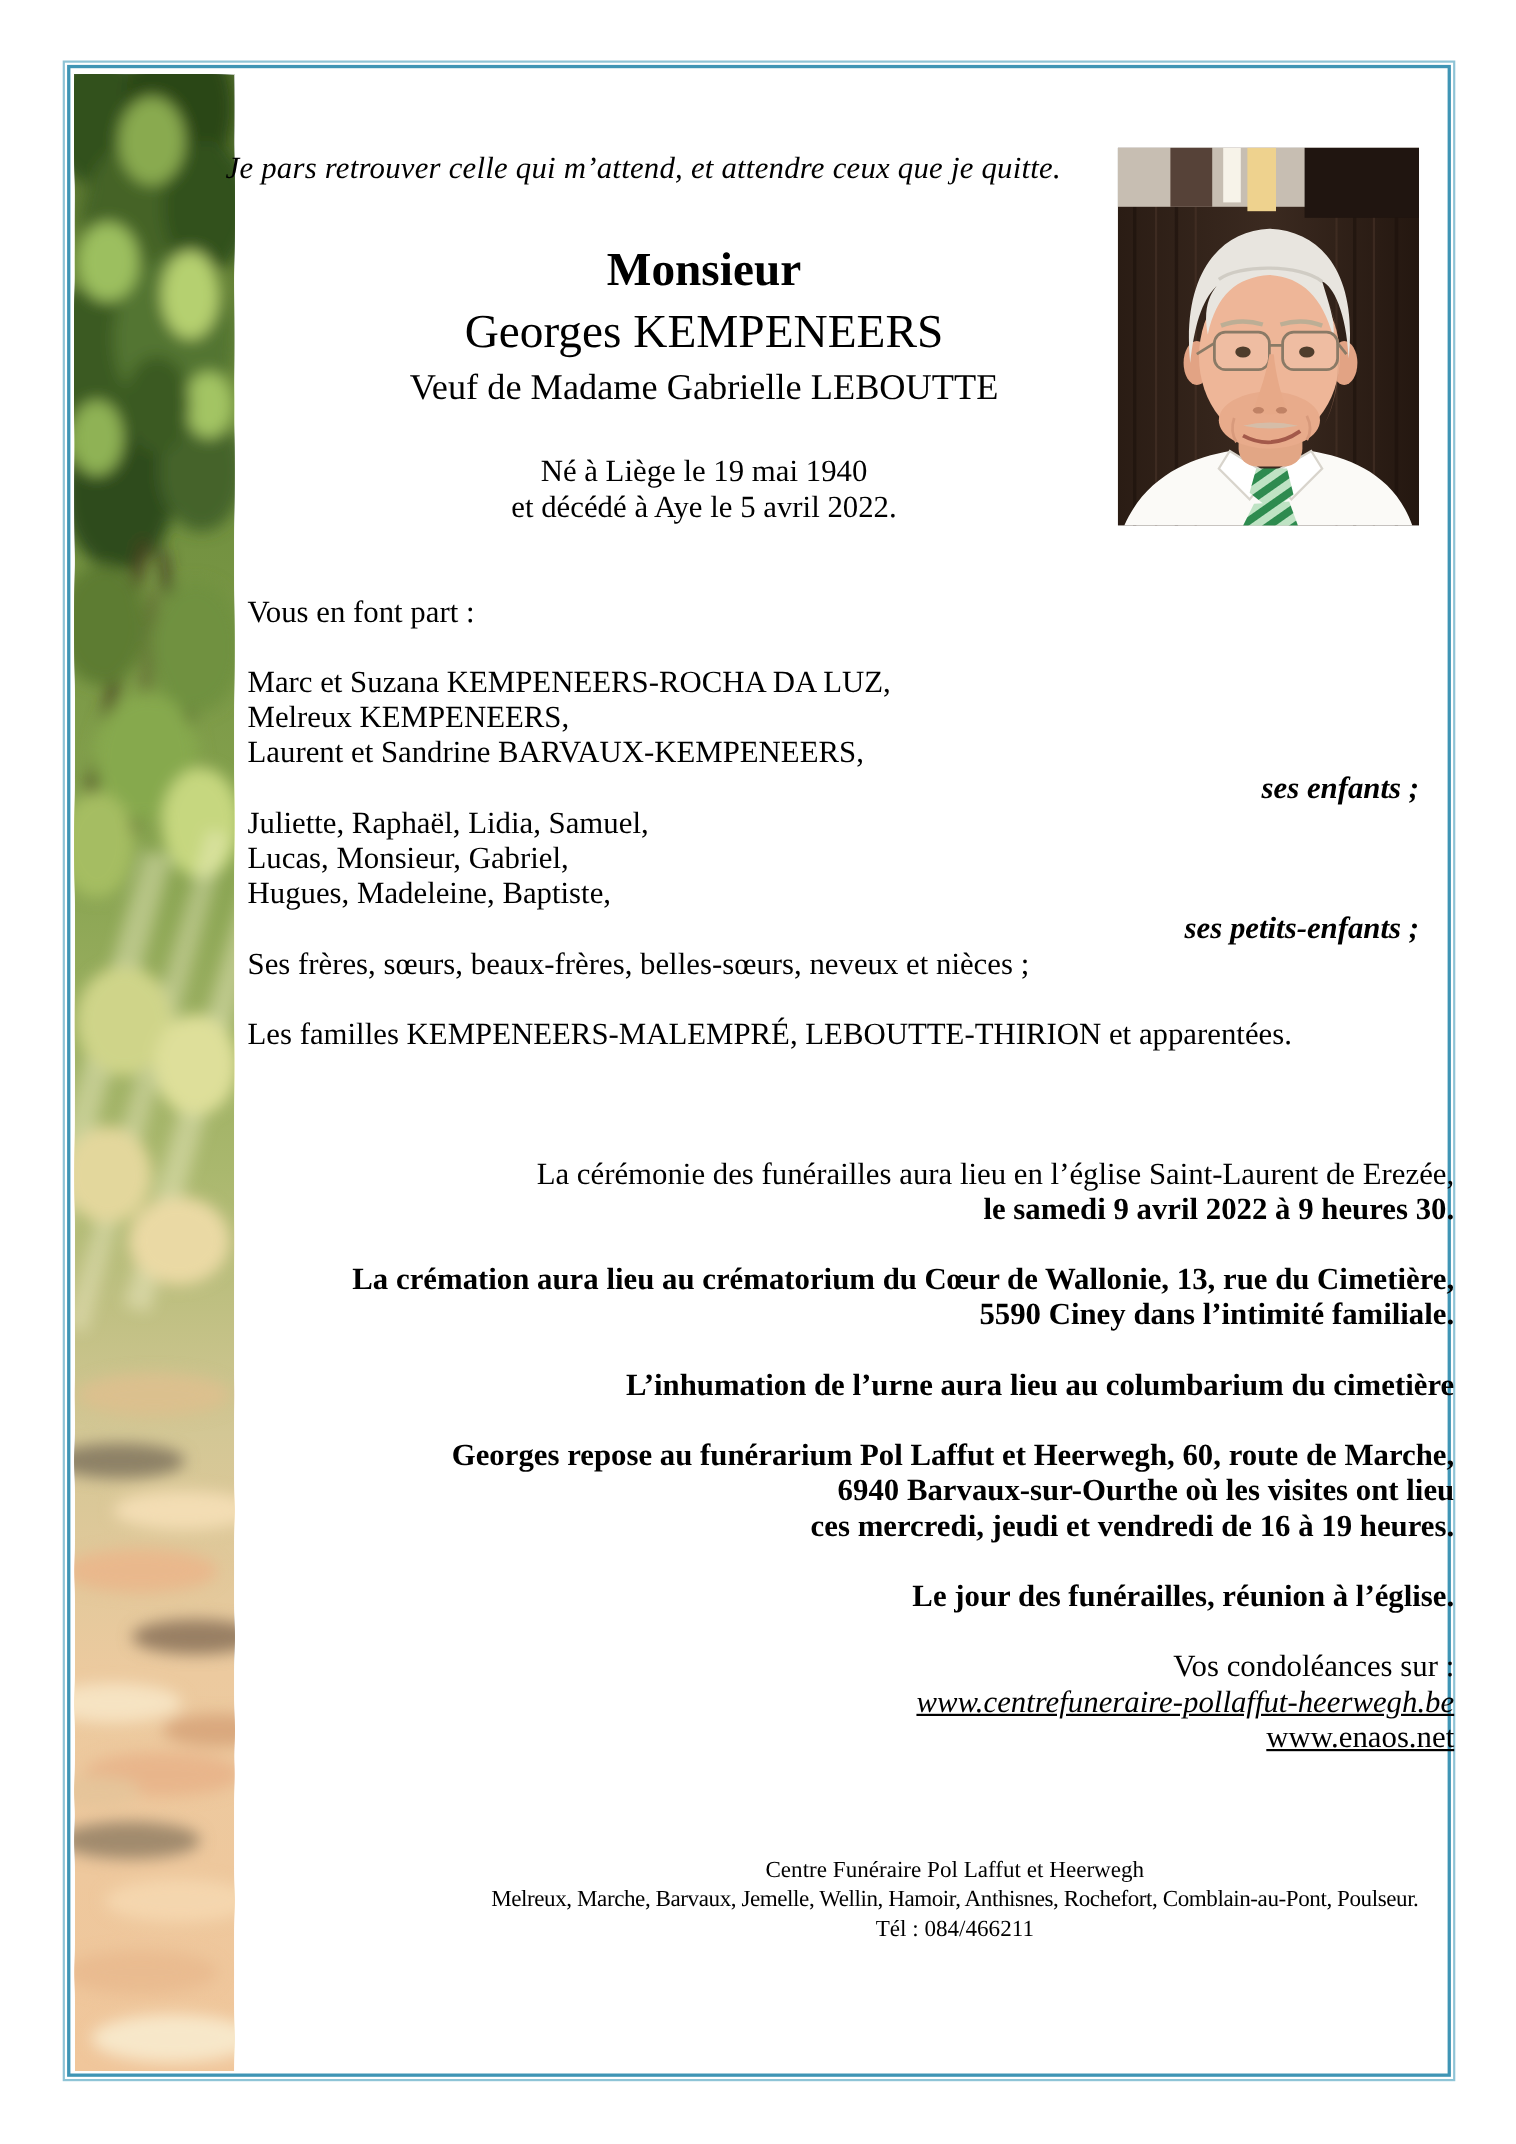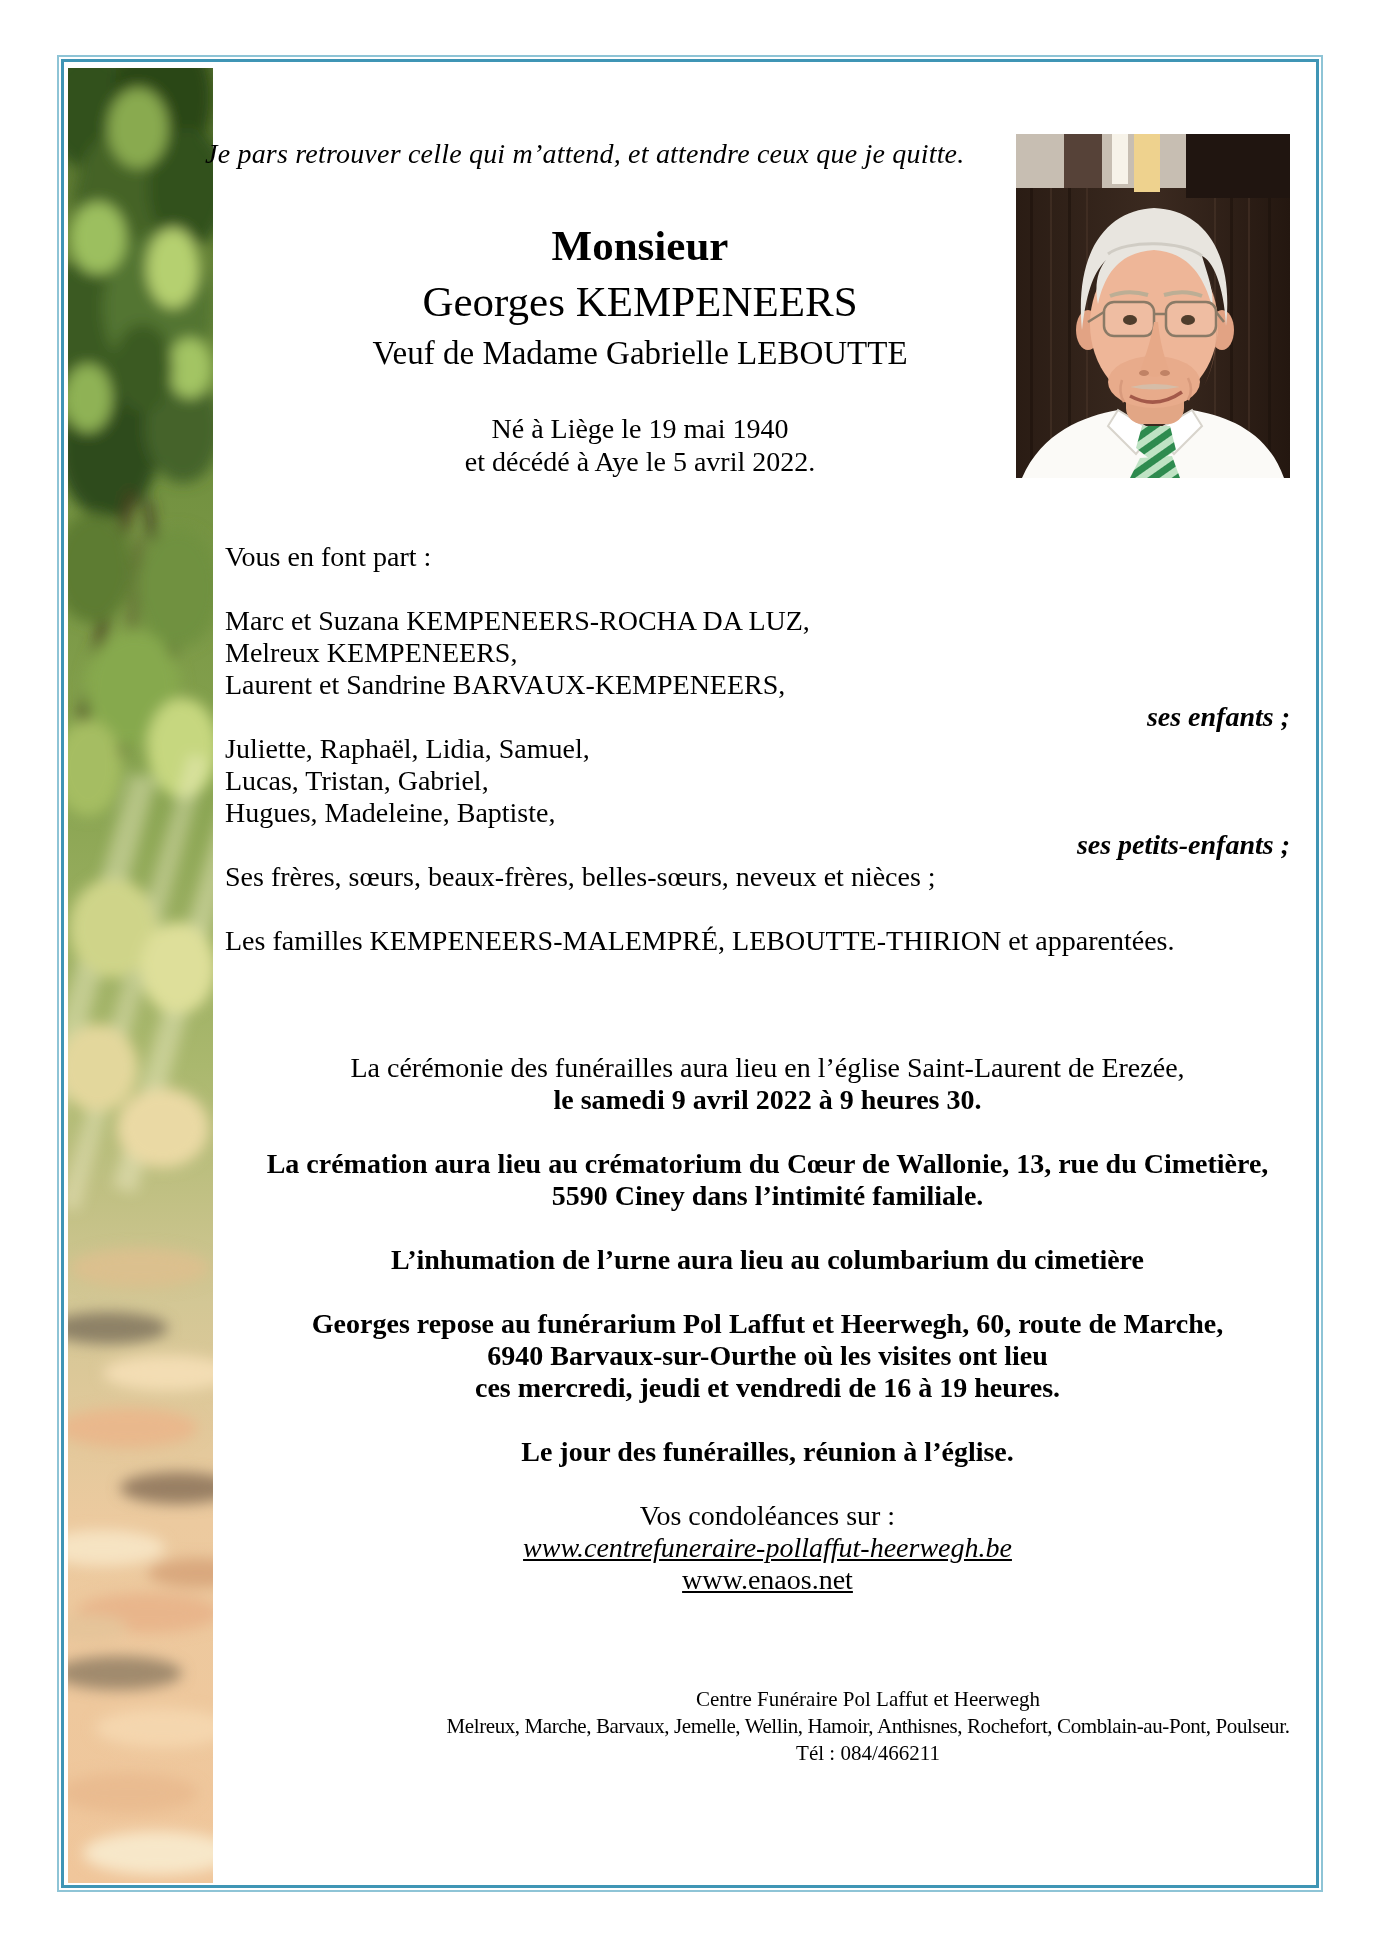--- a/index.html
+++ b/index.html
@@ -34,21 +34,21 @@
   .title-block .t3 { font-size:33px; line-height:46px; }
 
   .dates-block { position:absolute; left:213px; top:412px; width:854px; text-align:center; }
   .dates-block div { font-size:28px; line-height:33px; }
 
   .announce { position:absolute; left:225px; top:541px; width:1065px; }
   .line  { font-size:28px; line-height:32px; height:32px; white-space:nowrap; }
   .blank { height:32px; }
   .label-right { text-align:right; font-weight:bold; font-style:italic; }
 
-  .center-col { position:absolute; left:213px; width:1109px; text-align:center; }
+  .center-col { position:absolute; left:213px; width:1109px; text-align:right; }
   .ceremonies { top:1052px; }
   .b { font-weight:bold; }
   .u { text-decoration:underline; }
   .it { font-style:italic; }
 
   .footer { position:absolute; left:213px; top:1686px; width:1310px; text-align:center; }
   .footer .f1 { font-size:21px; line-height:27px; }
   .footer .f2 { font-size:21px; line-height:27px; letter-spacing:-0.4px; }
   .footer .f3 { font-size:21px; line-height:27px; }
 
@@ -216,21 +216,21 @@
 </div>
 
 <div class="announce">
   <div class="line">Vous en font part :</div>
   <div class="blank"></div>
   <div class="line">Marc et Suzana KEMPENEERS-ROCHA DA LUZ,</div>
   <div class="line">Melreux KEMPENEERS,</div>
   <div class="line">Laurent et Sandrine BARVAUX-KEMPENEERS,</div>
   <div class="line label-right">ses enfants ;</div>
   <div class="line">Juliette, Raphaël, Lidia, Samuel,</div>
-  <div class="line">Lucas, Tristan, Gabriel,</div>
+  <div class="line">Lucas, Monsieur, Gabriel,</div>
   <div class="line">Hugues, Madeleine, Baptiste,</div>
   <div class="line label-right">ses petits-enfants ;</div>
   <div class="line">Ses frères, sœurs, beaux-frères, belles-sœurs, neveux et nièces ;</div>
   <div class="blank"></div>
   <div class="line">Les familles KEMPENEERS-MALEMPRÉ, LEBOUTTE-THIRION et apparentées.</div>
 </div>
 
 <div class="center-col ceremonies">
   <div class="line">La cérémonie des funérailles aura lieu en l’église Saint-Laurent de Erezée,</div>
   <div class="line b">le samedi 9 avril 2022 à 9 heures 30.</div>

